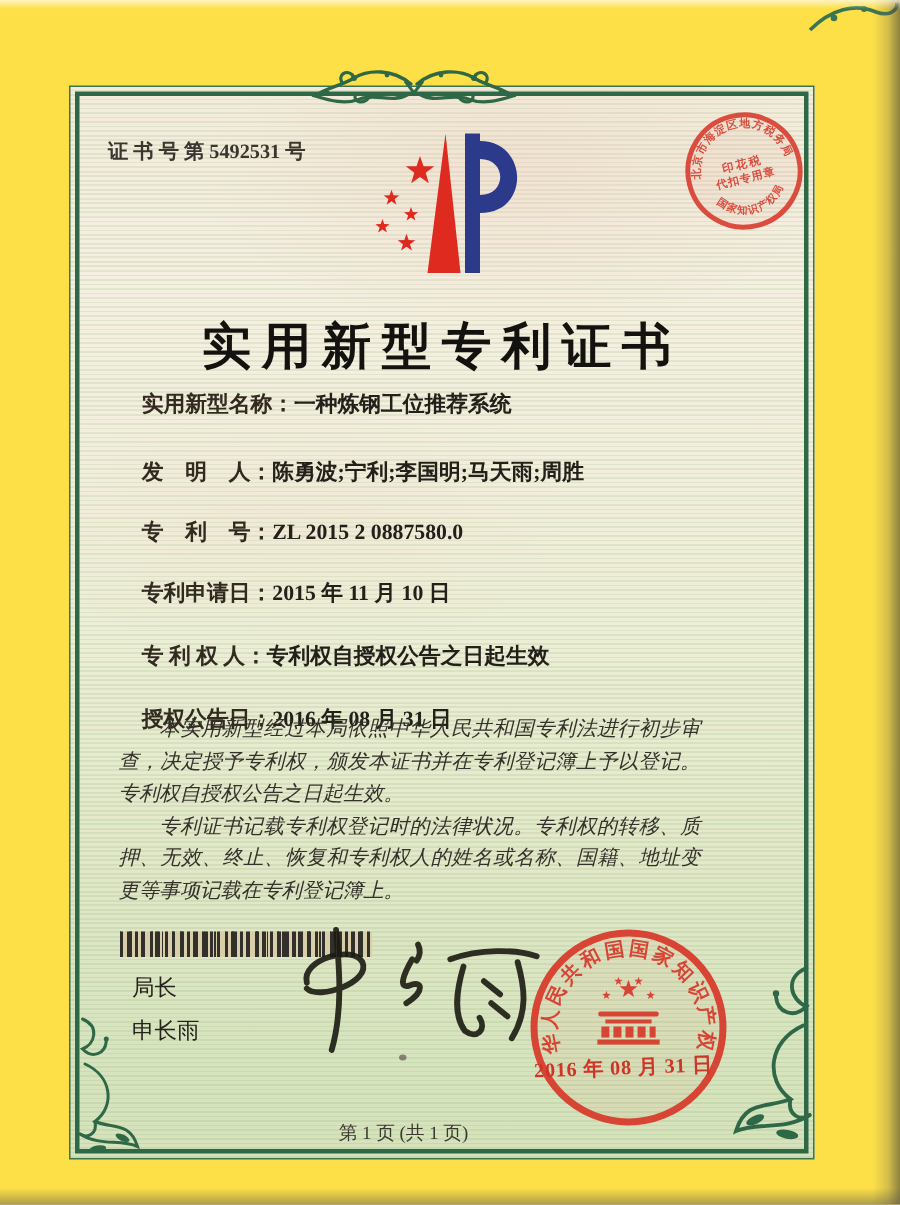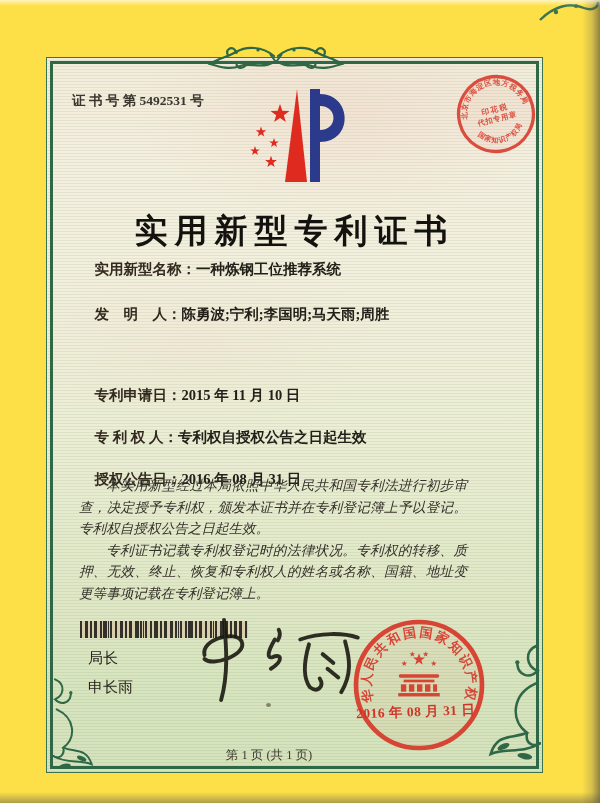--- a/index.html
+++ b/index.html
@@ -126,20 +126,23 @@
   </svg>
 
   <div class="title abs">实用新型专利证书</div>
 
   <div class="field-row abs" style="top:243px">
     <span class="lab">实用新型名称：</span><span class="val">一种炼钢工位推荐系统</span>
   </div>
   <div class="field-row abs" style="top:288px">
     <span class="lab">发　明　人：</span><span class="val">陈勇波;宁利;李国明;马天雨;周胜</span>
   </div>
+  <div class="field-row abs" style="top:328px">
+    <span class="lab">专　利　号：</span><span class="val">ZL 2015 2 0887580.0</span>
+  </div>
   <div class="field-row abs" style="top:369px">
     <span class="lab">专利申请日：</span><span class="val">2015 年 11 月 10 日</span>
   </div>
   <div class="field-row abs" style="top:411px">
     <span class="lab">专 利 权 人：</span><span class="val">专利权自授权公告之日起生效</span>
   </div>
   <div class="field-row abs" style="top:453px">
     <span class="lab">授权公告日：</span><span class="val">2016 年 08 月 31 日</span>
   </div>
 

